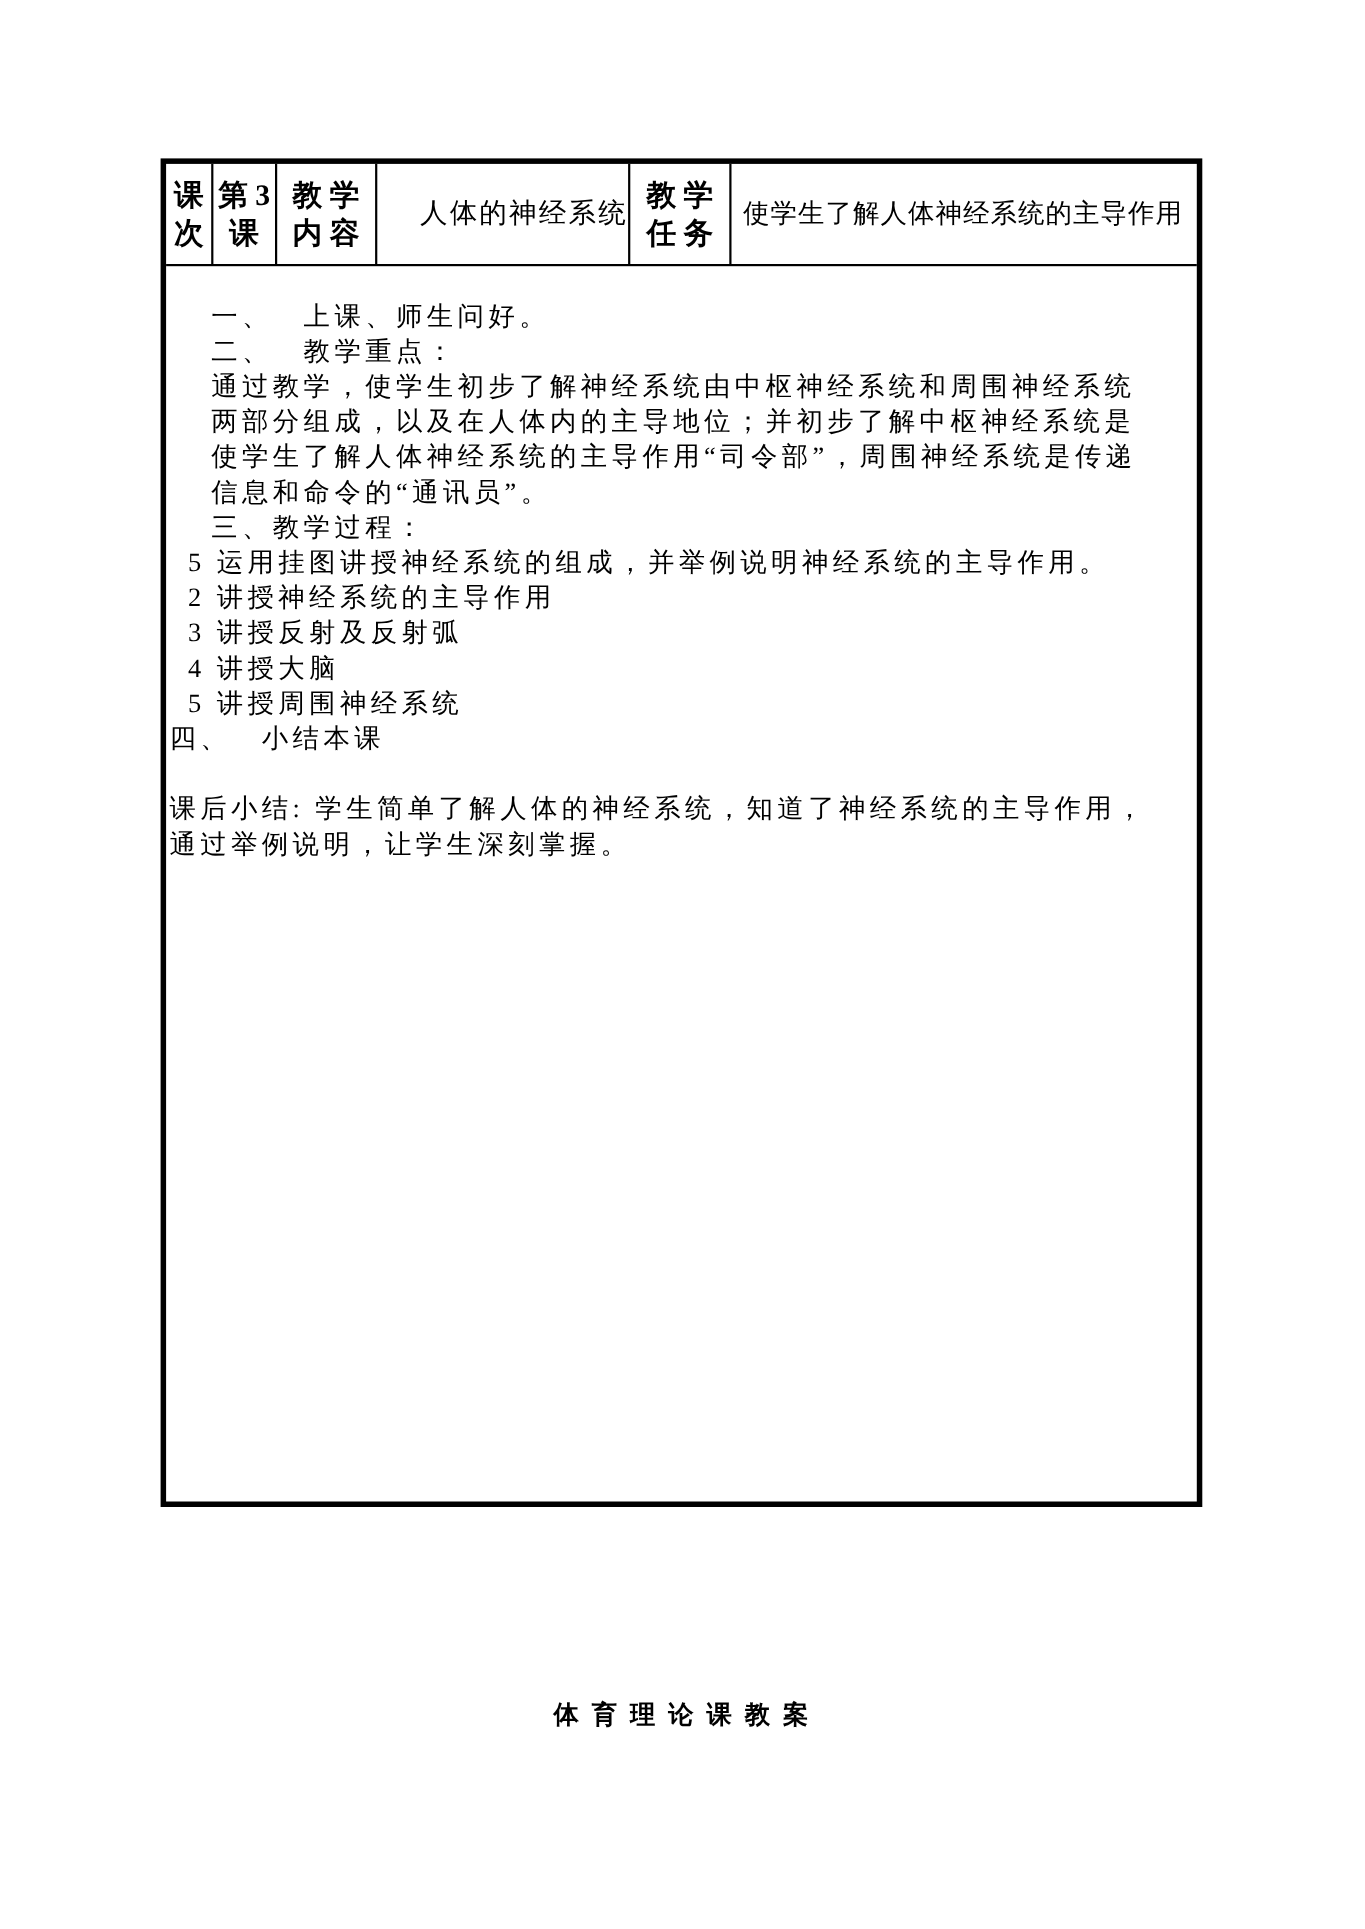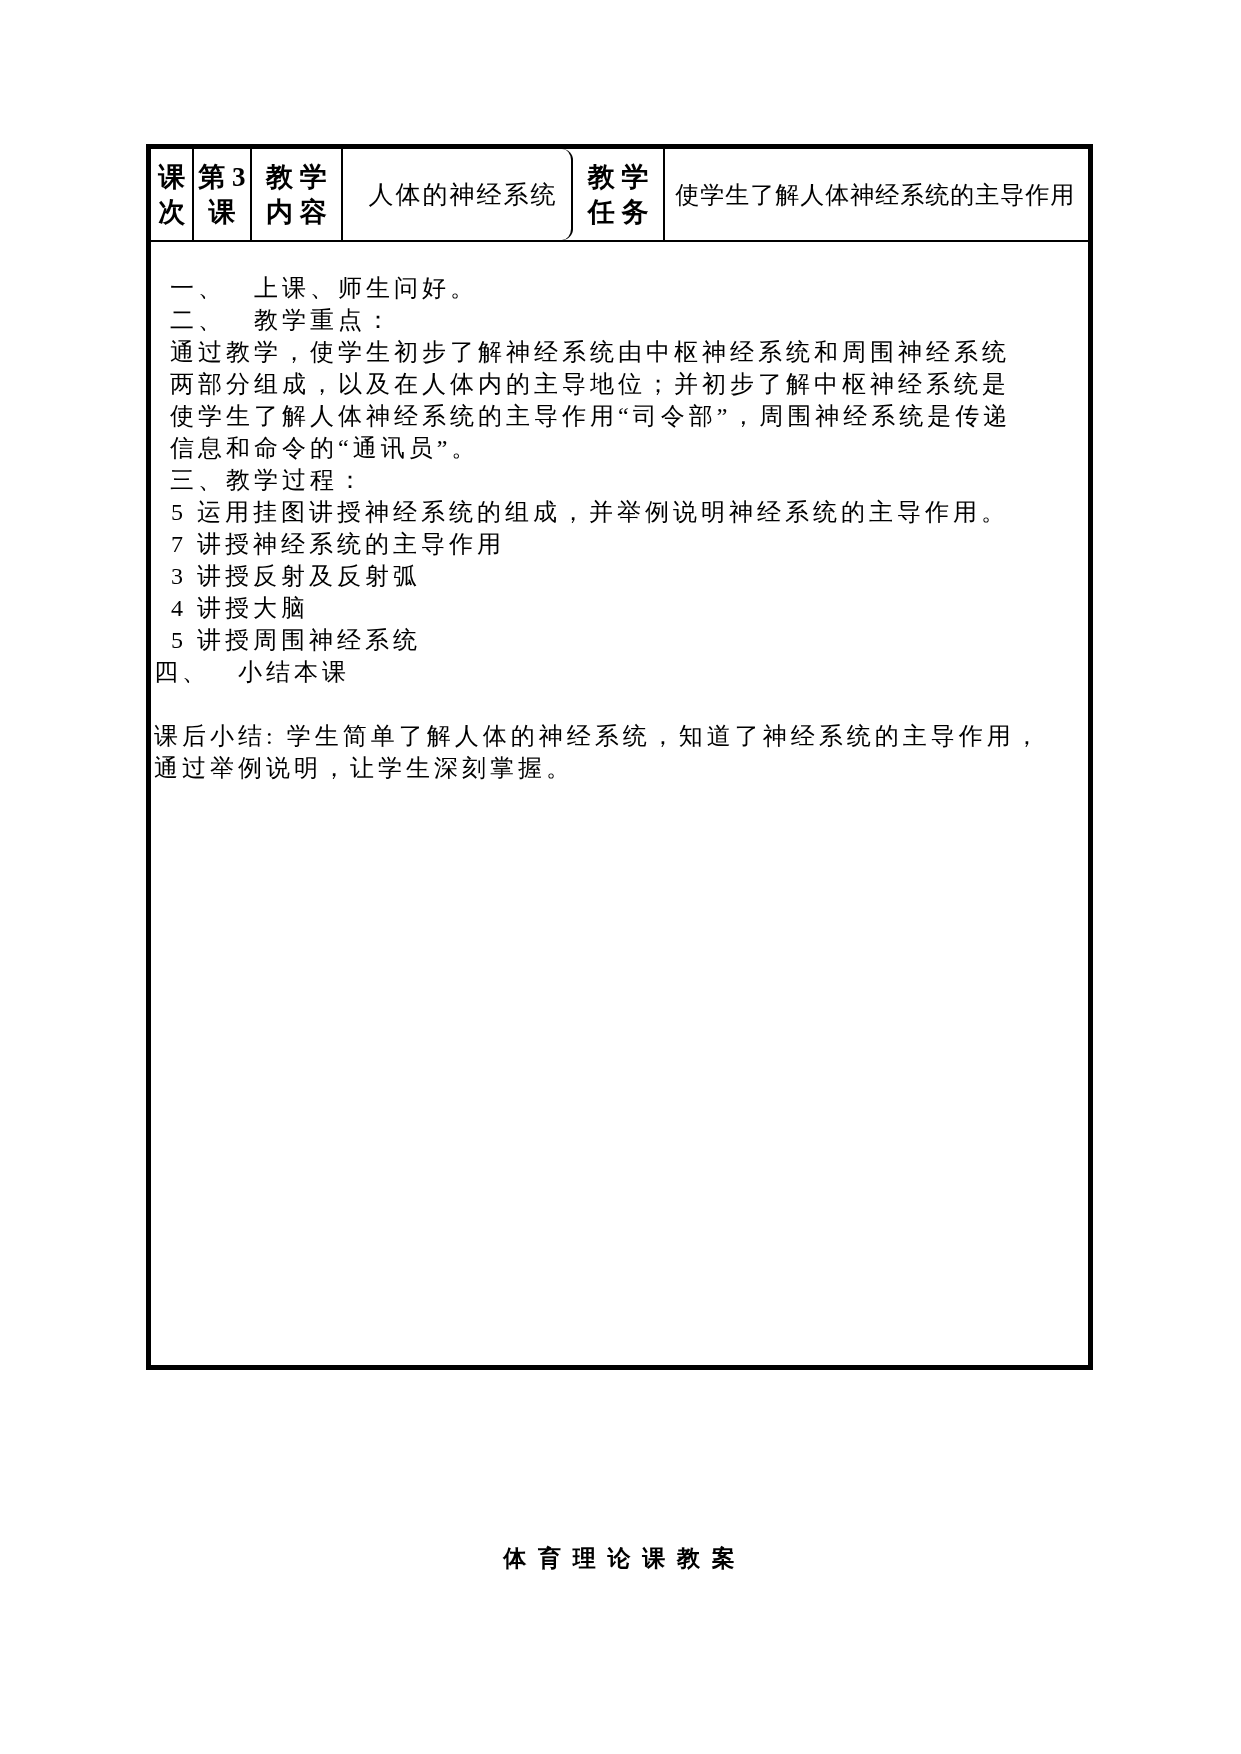--- a/index.html
+++ b/index.html
@@ -47,21 +47,21 @@
   .hlabel {
     font-weight: bold;
     font-size: 27px;
     line-height: 35px;
     white-space: pre-line;
     text-align: center;
   }
   .c1 { width: 44px; }
   .c2 { width: 58px; }
   .c3 { width: 93px; }
-  .c4 { width: 233px; justify-content: center; padding-left: 12px; border-radius: 11px; }
+  .c4 { width: 233px; justify-content: flex-end; padding-left: 12px; }
   .c5 { width: 94px; }
   .c6 { width: 429px; justify-content: flex-start; padding: 0 6px 0 10px; }
   .hvalue {
     font-size: 25px;
     letter-spacing: 2px;
     line-height: 34px;
   }
   .hvalue.task {
     font-size: 24px;
     letter-spacing: 1px;
@@ -71,21 +71,21 @@
     box-sizing: border-box;
     padding: 30px 6px 0 3px;
     font-size: 24px;
     line-height: 32px;
     letter-spacing: 4px;
   }
   .bline {
     min-height: 32px;
     white-space: pre-wrap;
   }
-  .ind-a { margin-left: 16px; }
+  .ind-a { margin-left: 38px; }
   .ind-b { margin-left: 17px; }
   .ind-c { margin-left: 0px; }
   .footer-title {
     position: absolute;
     left: 0;
     top: 1498px;
     width: 1241px;
     text-align: center;
     font-weight: bold;
     font-size: 23px;
@@ -129,21 +129,21 @@
 
     <div class="body-cell">
       <div class="bline ind-a">一、　上课、师生问好。</div>
       <div class="bline ind-a">二、　教学重点：</div>
       <div class="bline ind-a">通过教学，使学生初步了解神经系统由中枢神经系统和周围神经系统</div>
       <div class="bline ind-a">两部分组成，以及在人体内的主导地位；并初步了解中枢神经系统是</div>
       <div class="bline ind-a">使学生了解人体神经系统的主导作用“司令部”，周围神经系统是传递</div>
       <div class="bline ind-a">信息和命令的“通讯员”。</div>
       <div class="bline ind-a">三、教学过程：</div>
       <div class="bline ind-b">5 运用挂图讲授神经系统的组成，并举例说明神经系统的主导作用。</div>
-      <div class="bline ind-b">7 讲授神经系统的主导作用</div>
+      <div class="bline ind-b">2 讲授神经系统的主导作用</div>
       <div class="bline ind-b">3 讲授反射及反射弧</div>
       <div class="bline ind-b">4 讲授大脑</div>
       <div class="bline ind-b">5 讲授周围神经系统</div>
       <div class="bline ind-c">四、　小结本课</div>
       <div class="bline ind-c"></div>
       <div class="bline ind-c">课后小结: 学生简单了解人体的神经系统，知道了神经系统的主导作用，</div>
       <div class="bline ind-c">通过举例说明，让学生深刻掌握。</div>
     </div>
 
   </div>

